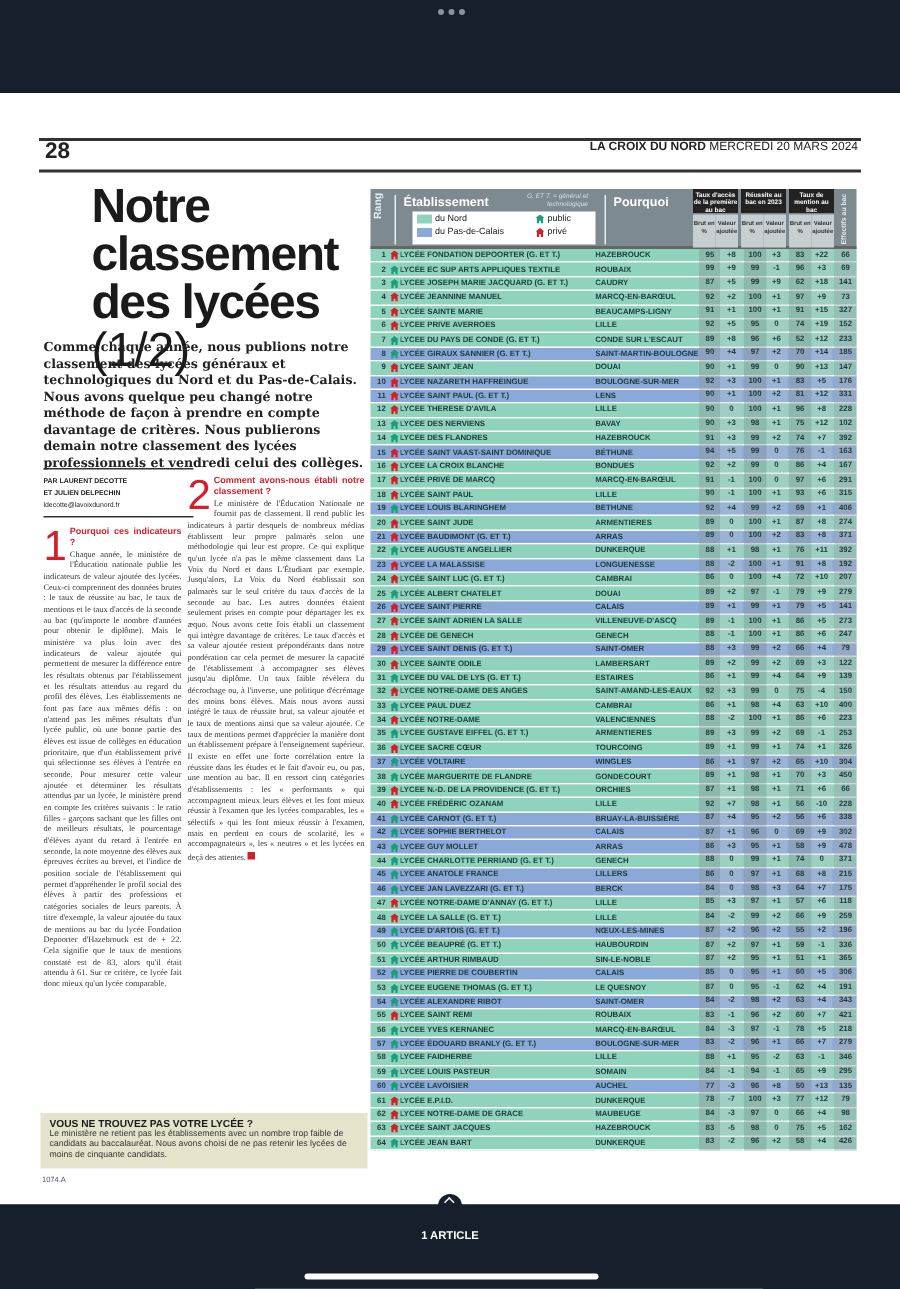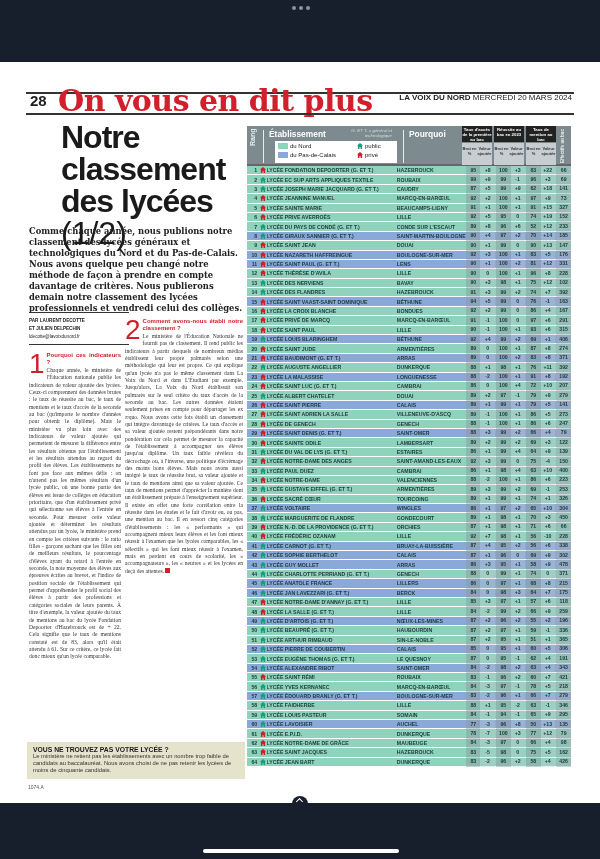--- a/index.html
+++ b/index.html
@@ -81,22 +81,21 @@
   <div class="dots">
       <span></span>
       <span></span>
       <span></span>
     </div>
 </div>
 
 <div class="page">
   <div class="rule-top"></div>
   <div class="pagenum">28</div>
-  <div class="section-title">On vous en dit plus</div>
-  <div class="masthead"><b>LA VOIX DU NORD</b> <span>MERCREDI 20 MARS 2024</span></div>
+  <div class="masthead"><b>LA CROIX DU NORD</b> <span>MERCREDI 20 MARS 2024</span></div>
   <div class="rule-head"></div>
 
   <div class="headline"><span>Notre classement des lycées</span> <span class="light">(1/2)</span></div>
   <div class="chapo">Comme chaque année, nous publions notre classement des lycées généraux et technologiques du Nord et du Pas-de-Calais. Nous avons quelque peu changé notre méthode de façon à prendre en compte davantage de critères. Nous publierons demain notre classement des lycées professionnels et vendredi celui des collèges.</div>
 
   <div class="byline-rule" style="top:250px"></div>
   <div class="byline" style="top:255px">
     <div>PAR LAURENT DECOTTE</div>
     <div>ET JULIEN DELPECHIN</div>
     <div class="mail">ldecotte@lavoixdunord.fr</div>
@@ -1442,14 +1441,15 @@
           <span class="c-v d">+4</span>
           <span style="width:1.5px"></span>
           <span class="c-eff">426</span>
         </div>
       </div>
   </div>
 </div>
 
 <div class="bottombar">
   <div class="chev"></div>
+  <div class="articles">1 ARTICLE</div>
   <div class="homebar"></div>
 </div>
 
 </body></html>

